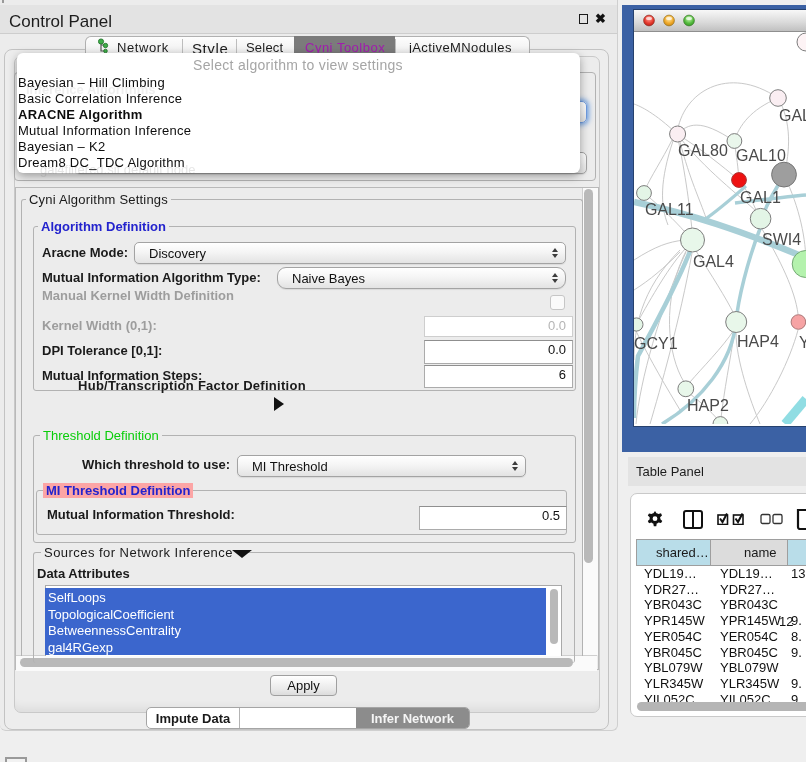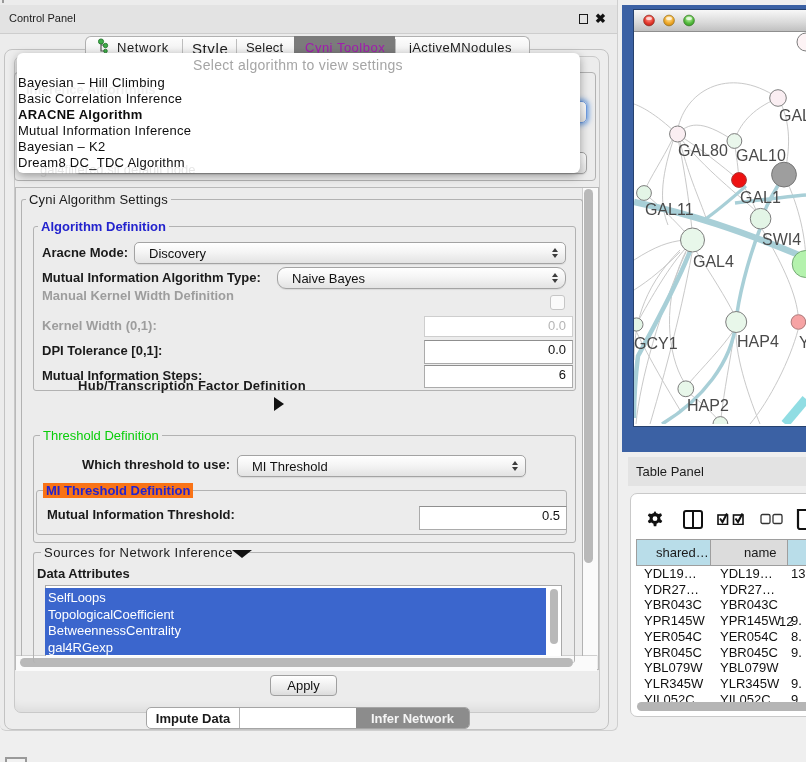--- a/index.html
+++ b/index.html
@@ -27,21 +27,21 @@
 </style>
 </head>
 <body>
 
 <div class="abs" style="left:0;top:5;width:617px;height:730px;background:#ececec;
      border-right:1px solid #cfcfcf;border-bottom:1px solid #cfcfcf;
      border-radius:0 0 6px 6px;"></div>
 
 <div class="abs" style="left:0;top:5px;width:617px;height:28px;background:#e3e3e3;
      border-bottom:1px solid #cdcdcd;"></div>
-<div class="abs" style="left:9px;top:12px;font-size:11px;color:#1c1c1c;">Control Panel</div>
+<div class="abs" style="left:9px;top:12px;font-size:17px;color:#1c1c1c;">Control Panel</div>
 <div class="abs" style="left:579px;top:14px;width:7px;height:8px;border:1.5px solid #1a1a1a;"></div>
 <div class="abs" style="left:595px;top:11px;font-size:13px;font-weight:bold;color:#111;">✖</div>
 
 <div class="abs" style="left:2px;top:0;width:2px;height:3px;background:#9a9a9a;"></div>
 
 <div class="abs" style="left:4px;top:49px;width:603px;height:679px;background:#ededed;
      border:1px solid #c3c3c3;border-radius:8px;"></div>
 <div class="abs" style="left:13.5px;top:56px;width:584px;height:655px;background:#ececec;
      border:1px solid #c9c9c9;border-radius:7px;box-shadow:inset 0 -12px 10px -8px rgba(0,0,0,0.07);"></div>
 
@@ -122,21 +122,21 @@
 <div class="lbl abs" style="left:82px;top:457px;">Which threshold to use:</div>
 <div class="combo" style="left:237px;top:455px;width:287px;">
   <div class="ct">MI Threshold</div>
     <div class="arr">
       <div class="u"></div>
       <div class="d"></div>
     </div>
 </div>
 
 <div class="gbox" style="left:36px;top:490px;width:529px;height:43px;"></div>
-<div class="gtitle" style="left:43px;top:483px;color:#2323cd;font-weight:bold;background:#f97316;">MI Threshold Definition</div>
+<div class="gtitle" style="left:43px;top:483px;color:#2323cd;font-weight:bold;background:#fca5a5;">MI Threshold Definition</div>
 <div class="lbl abs" style="left:47px;top:507px;">Mutual Information Threshold:</div>
 <div class="field" style="left:419px;top:506px;width:140px;height:21px;">0.5</div>
 
 <div class="gbox" style="left:33px;top:552px;width:540px;height:110px;border-bottom:none;"></div>
 <div class="gtitle" style="left:41px;top:545px;color:#1a1a1a;letter-spacing:0.46px;">Sources for Network Inference</div>
 <div class="abs" style="left:232px;top:550px;width:0;height:0;border-left:10px solid transparent;
      border-right:10px solid transparent;border-top:8.5px solid #111;"></div>
 <div class="lbl abs" style="left:37px;top:566px;">Data Attributes</div>
 
 <div class="abs" style="left:45px;top:585px;width:515px;height:70px;background:#fff;

